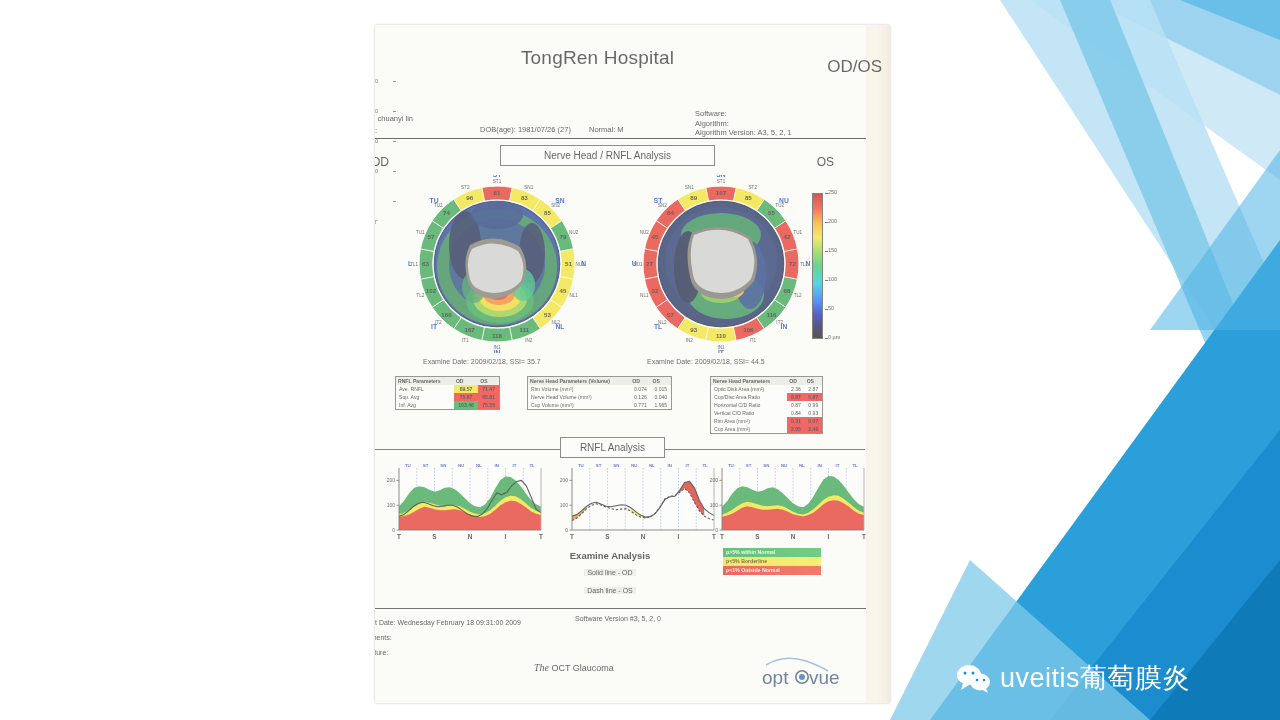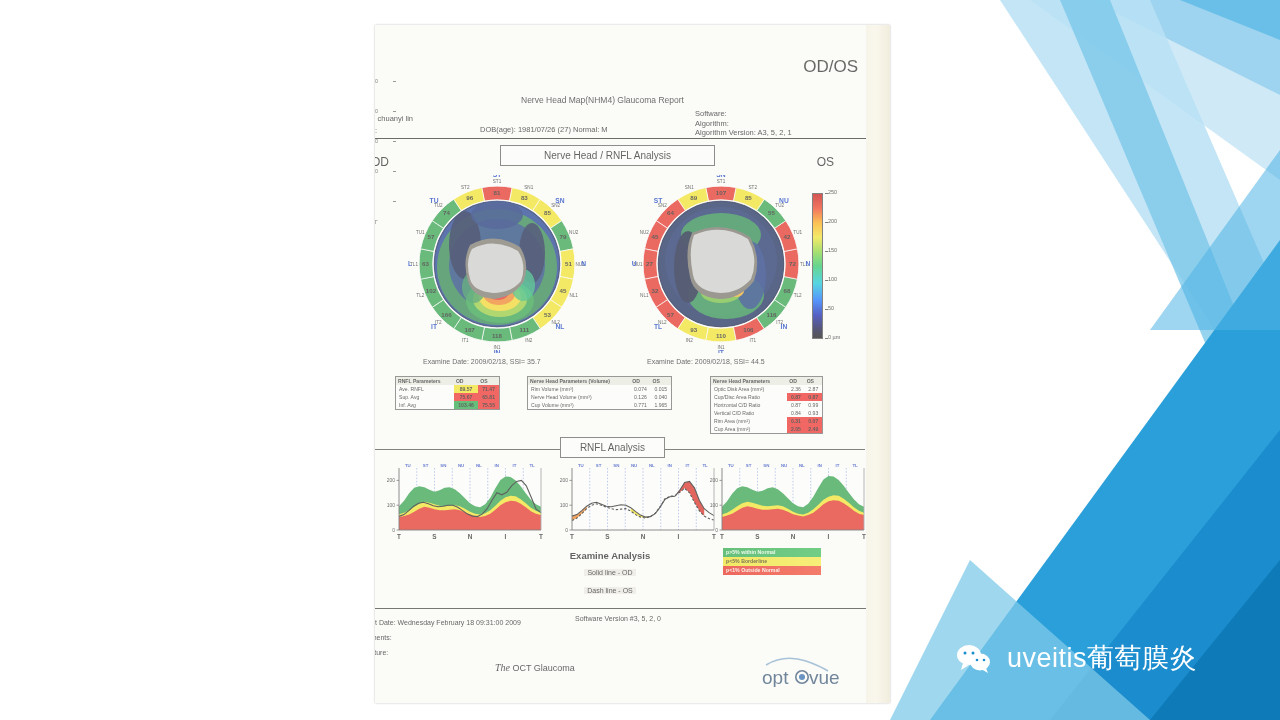--- a/index.html
+++ b/index.html
@@ -28,26 +28,26 @@
     position:absolute; right:0; top:0; width:24px; height:678px;
     background:linear-gradient(90deg,#f7f3e4 0%, #fbf7e8 40%, #efe8d2 100%);
   }
   .scan-tint { position:absolute; inset:0; background:rgba(247,247,243,0.35); pointer-events:none; }
 
   
   #hospital-title {
     position:absolute; left:0; right:70px; top:22px; text-align:center;
     font-size:19px; letter-spacing:.2px; color:#1a1a1a;
   }
-  #odos-label { position:absolute; right:32px; top:32px; font-size:17px; color:#1a1a1a; }
+  #odos-label { position:absolute; right:8px; top:32px; font-size:17px; color:#1a1a1a; }
   #report-subtitle { position:absolute; left:0; right:60px; top:70px; text-align:center; font-size:8.5px; color:#222; }
 
   #patient-block { position:absolute; left:-12px; top:88px; font-size:7.5px; line-height:12px; }
   #dob-block { position:absolute; left:105px; top:100px; font-size:7.5px; }
-  #dob-block span { }
+  #dob-block span { margin-right:16px; }
   #meta-block { position:absolute; left:320px; top:84px; font-size:7.5px; line-height:9.5px; }
   #header-rule { position:absolute; left:0; right:24px; top:113px; border-top:1.4px solid #222; }
 
   
   .section-title {
     position:absolute; background:#fff; border:1px solid #555;
     font-size:10px; text-align:center; padding:4px 0;
   }
   .section-rule { position:absolute; border-top:1px solid #444; }
 
@@ -113,25 +113,25 @@
   #legend { position:absolute; left:348px; top:523px; width:98px; }
   #legend div { font-size:5.2px; font-weight:bold; padding:1px 3px; color:#1a1a1a; line-height:7px; }
   #legend .lg1 { background:linear-gradient(90deg,#19a33c,#2bb84a); color:#eafaea; }
   #legend .lg2 { background:linear-gradient(90deg,#efe11c,#f6ea36); color:#3a3000; }
   #legend .lg3 { background:linear-gradient(90deg,#e81c10,#f33a20); color:#ffe9e4; }
 
   #footer-rule { position:absolute; left:-10px; right:24px; top:583px; border-top:1.3px solid #333; }
   #footer { position:absolute; left:-14px; top:590px; font-size:7px; line-height:15px; }
   #sw-version { position:absolute; left:200px; top:590px; font-size:7px; }
   #tagline { position:absolute; left:120px; top:637px; font-size:9px; }
-  #tagline .it { font-family:"Liberation Serif", serif; font-style:italic; font-size:10px; }
+  #tagline .it { font-family:"Liberation Serif", serif; font-style:italic; font-size:10px;margin-left:39px; }
   #optovue { position:absolute; left:385px; top:628px; }
 
   
-  #wechat { position:absolute; left:955px; top:640px; display:flex; align-items:center; gap:16px; }
+  #wechat { position:absolute; left:955px; top:660px; display:flex; align-items:center; gap:9px; }
   #wechat .label { font-size:27px; color:#ffffff; letter-spacing:.5px; }
 </style>
 </head>
 <body>
 
 <div id="slide-bg"></div>
 
 <div id="deco-right" class="deco">
   <svg width="430" height="720" viewBox="0 0 430 720">
     <polygon points="180,0 430,0 430,180" fill="#cfe9f7"></polygon>
@@ -144,22 +144,22 @@
     <polygon points="300,720 430,560 430,720" fill="#0f7ab8"></polygon>
     <polygon points="40,720 300,720 120,560" fill="#7fc9e8" opacity="0.75"></polygon>
     <polygon points="430,150 430,330 300,330" fill="#4fb3e3" opacity="0.55"></polygon>
   </svg>
 </div>
 
 <div id="report-page">
 
   <div id="page-curl"></div>
 
+  <div id="hospital-title">TongRen Hospital</div>
   <div id="odos-label">OD/OS</div>
-  <div id="report-subtitle">Nerve Head Map(NHM4) Glaucoma Report</div>
 
   <div id="patient-block">
     <div>ent: chuanyi  lin</div>
     <div>ase:</div>
   </div>
   <div id="dob-block">
     <span>DOB(age): 1981/07/26 (27)</span>
     <span>Normal: M</span>
   </div>
   <div id="meta-block">

